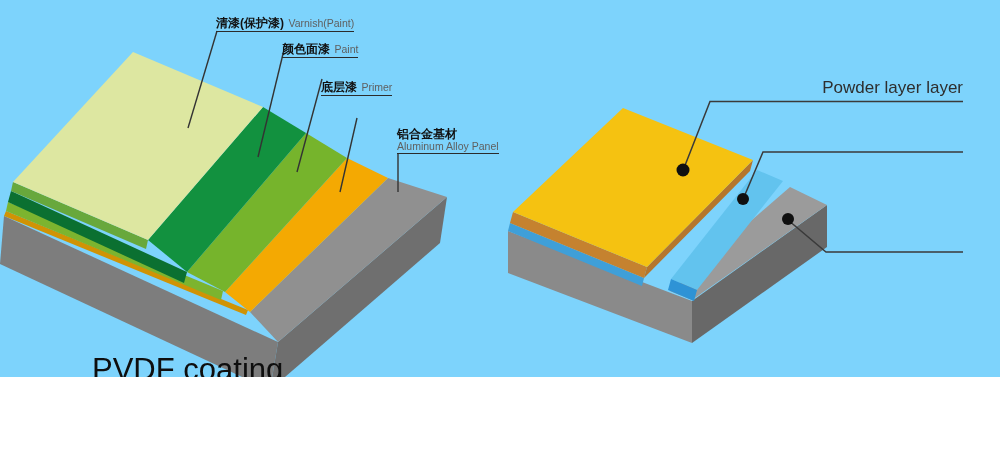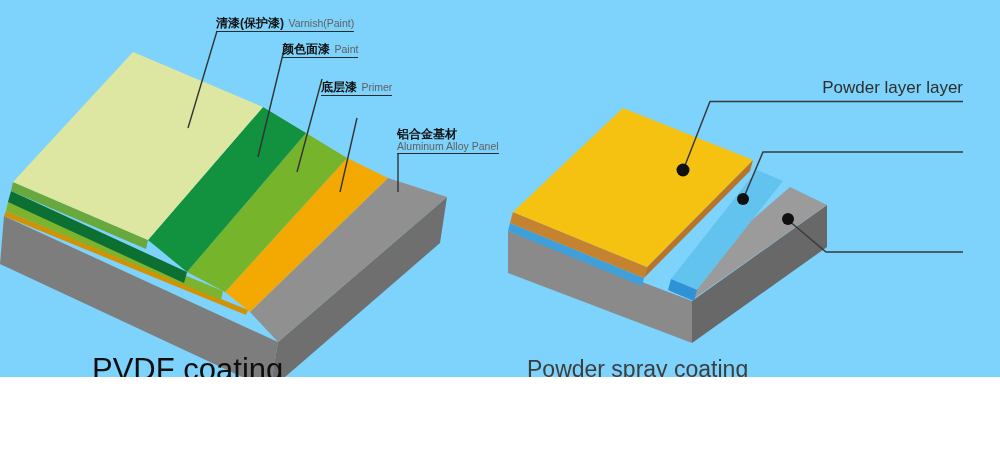--- a/index.html
+++ b/index.html
@@ -99,15 +99,14 @@
     <span class="zh">底层漆</span>
     <span class="en">Primer</span>
   </div>
   <div class="lbl lbl-left" style="left:397px;top:128px;">
     <div class="zh">铝合金基材</div>
     <div class="en">Aluminum Alloy Panel</div>
   </div>
   <div class="lbl title-left" style="left:44px;top:352px;margin-left:48px;">PVDF coating</div>
 
   <div class="lbl lbl-right" style="right:37px;top:78px;">Powder layer layer</div>
-  <div class="lbl title-right" style="left:527px;top:356px;">Powder spray coating</div>
 
 </div>
 
 </body></html>

